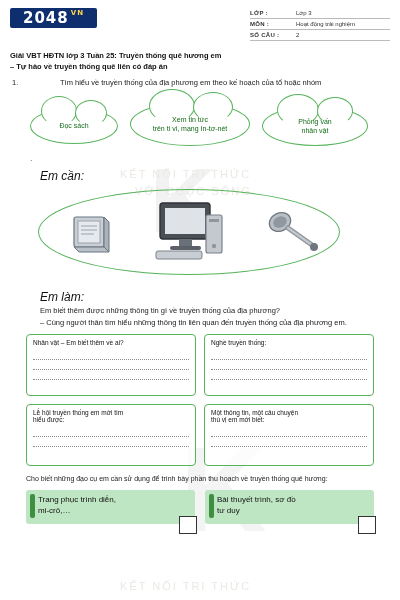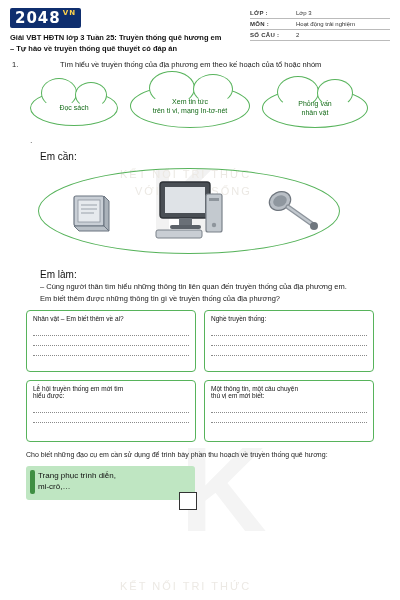--- a/index.html
+++ b/index.html
@@ -16,23 +16,23 @@
   
   .wm{position:absolute;color:#f0f0f0;font-weight:bold;z-index:0;user-select:none;}
   .wm1{left:150px;top:150px;font-size:90px;color:#f2f2f2;}
   .wm2{left:180px;top:420px;font-size:120px;color:#f4f4f4;}
   .wm-text{position:absolute;z-index:0;color:#ece9e4;font-size:11px;letter-spacing:2px;font-weight:normal;}
 
   
   .hdr{position:relative;z-index:2;padding:8px 10px 0 10px;display:flex;}
   .logo-block{width:220px;}
   .logo{display:inline-block;background:#0f2e6e;color:#ffffff;font-weight:bold;font-size:15px;
-        letter-spacing:1px;padding:1px 5px;border-radius:2px;font-family:"DejaVu Sans", sans-serif;}
+        letter-spacing:1px;padding:1px 13px;border-radius:2px;font-family:"DejaVu Sans", sans-serif;}
   .logo .vn{font-size:7px;color:#ffd34d;vertical-align:top;margin-left:2px;}
-  .title{font-size:7.5px;line-height:1.45;margin-top:5px;font-weight:bold;color:#111;}
+  .title{font-size:7.5px;line-height:1.45;margin-top:23px;font-weight:bold;color:#111;}
   .meta{margin-left:auto;width:140px;font-size:6px;border-left:0;}
   .meta-row{display:flex;border-bottom:1px solid #bbb;padding:2px 0;}
   .meta-k{width:46px;color:#333;font-weight:bold;letter-spacing:.3px;}
   .meta-v{color:#333;}
 
   
   .content{position:relative;z-index:2;padding:4px 12px 0 12px;}
   .q{display:flex;font-size:7.5px;line-height:1.5;}
   .q-num{width:16px;flex:0 0 16px;}
   .q-text{flex:1;}
@@ -48,21 +48,21 @@
   .c1:before{width:34px;height:28px;left:10px;top:-13px;border-bottom-color:#fff;}
   .c1:after{width:30px;height:24px;right:10px;top:-9px;border-bottom-color:#fff;}
   .c2{left:118px;top:8px;width:118px;height:42px;}
   .c2:before{width:44px;height:32px;left:18px;top:-14px;border-bottom-color:#fff;}
   .c2:after{width:38px;height:28px;right:16px;top:-11px;border-bottom-color:#fff;}
   .c3{left:250px;top:12px;width:104px;height:38px;}
   .c3:before{width:40px;height:30px;left:14px;top:-13px;border-bottom-color:#fff;}
   .c3:after{width:34px;height:26px;right:14px;top:-10px;border-bottom-color:#fff;}
   .cloud span{position:relative;z-index:3;padding:0 4px;}
 
-  .em-can{font-size:10px;margin:2px 0 0 28px;color:#111;}
+  .em-can{font-size:12px;font-style:italic;margin:2px 0 0 28px;color:#111;}
   .tick{font-size:8px;margin-left:18px;color:#333;}
 
   
   .picbox{position:relative;margin:2px 14px 0 14px;height:92px;}
   .pic-ellipse{position:absolute;left:12px;top:4px;width:300px;height:84px;border:1px solid #57b35b;border-radius:50%;}
   .pic-item{position:absolute;}
   .bullets{font-size:7.5px;line-height:1.55;margin:1px 0 0 28px;}
 
   
   .grid{display:grid;grid-template-columns:1fr 1fr;gap:8px;margin:6px 14px 0 14px;}
@@ -88,21 +88,21 @@
   <div class="wm wm2">K</div>
   <div class="wm-text" style="left:120px;top:168px;">KẾT NỐI TRI THỨC</div>
   <div class="wm-text" style="left:135px;top:185px;">VỚI CUỘC SỐNG</div>
   <div class="wm-text" style="left:120px;top:580px;">KẾT NỐI TRI THỨC</div>
 
   <div class="hdr">
     <div class="logo-block">
       <span class="logo"><span>2048</span><span class="vn">VN</span></span>
       <div class="title">
         <div>Giải VBT HĐTN lớp 3 Tuần 25: Truyền thống quê hương em</div>
-        <div>– Tự hào về truyền thống quê thuyết có đáp án</div>
+        <div>– Tự hào về truyền thống quê liên có đáp án</div>
       </div>
     </div>
     <div class="meta">
       <div class="meta-row">
         <span class="meta-k">LỚP :</span>
         <span class="meta-v">Lớp 3</span>
       </div>
       <div class="meta-row">
         <span class="meta-k">MÔN :</span>
         <span class="meta-v">Hoạt động trải nghiệm</span>
@@ -174,22 +174,22 @@
           <ellipse cx="16" cy="13" rx="7" ry="5.5" transform="rotate(-25 16 13)" fill="#8f979f"></ellipse>
           <path d="M24 19 L48 36" stroke="#8d949c" stroke-width="5" stroke-linecap="round"></path>
           <path d="M24 19 L48 36" stroke="#c2c8ce" stroke-width="2.2" stroke-linecap="round"></path>
           <circle cx="50" cy="38" r="4" fill="#6f767e"></circle>
         </svg>
       </div>
     </div>
 
     <div class="em-can" style="margin-top:13px;">Em làm:</div>
     <div class="bullets">
+      <div>Em biết thêm được những thông tin gì về truyền thống của địa phương?</div>
       <div>– Cùng người thân tìm hiểu những thông tin liên quan đến truyền thống của địa phương em.</div>
-      <div>Em biết thêm được những thông tin gì về truyền thống của địa phương?</div>
     </div>
 
     <div class="grid">
       <div class="abox">
         <div class="lbl" style="white-space:pre-line;">Nhân vật – Em biết thêm về ai?</div>
         <div class="ln"></div>
         <div class="ln"></div>
         <div class="ln"></div>
       </div>
       <div class="abox">
@@ -214,16 +214,22 @@
 
     <div class="closing">Cho biết những đạo cụ em cần sử dụng để trình bày phần thu hoạch về truyền thống quê hương:</div>
 
     <div class="bars">
       <div class="bar">
         <span class="tab"></span>
         <span style="white-space:pre-line;">Trang phục trình diễn,
 mi-crô,…</span>
         <span class="chk"></span>
       </div>
+      <div class="bar">
+        <span class="tab"></span>
+        <span style="white-space:pre-line;">Bài thuyết trình, sơ đồ
+tư duy</span>
+        <span class="chk"></span>
+      </div>
     </div>
 
   </div>
 </div>
 
 </body></html>

